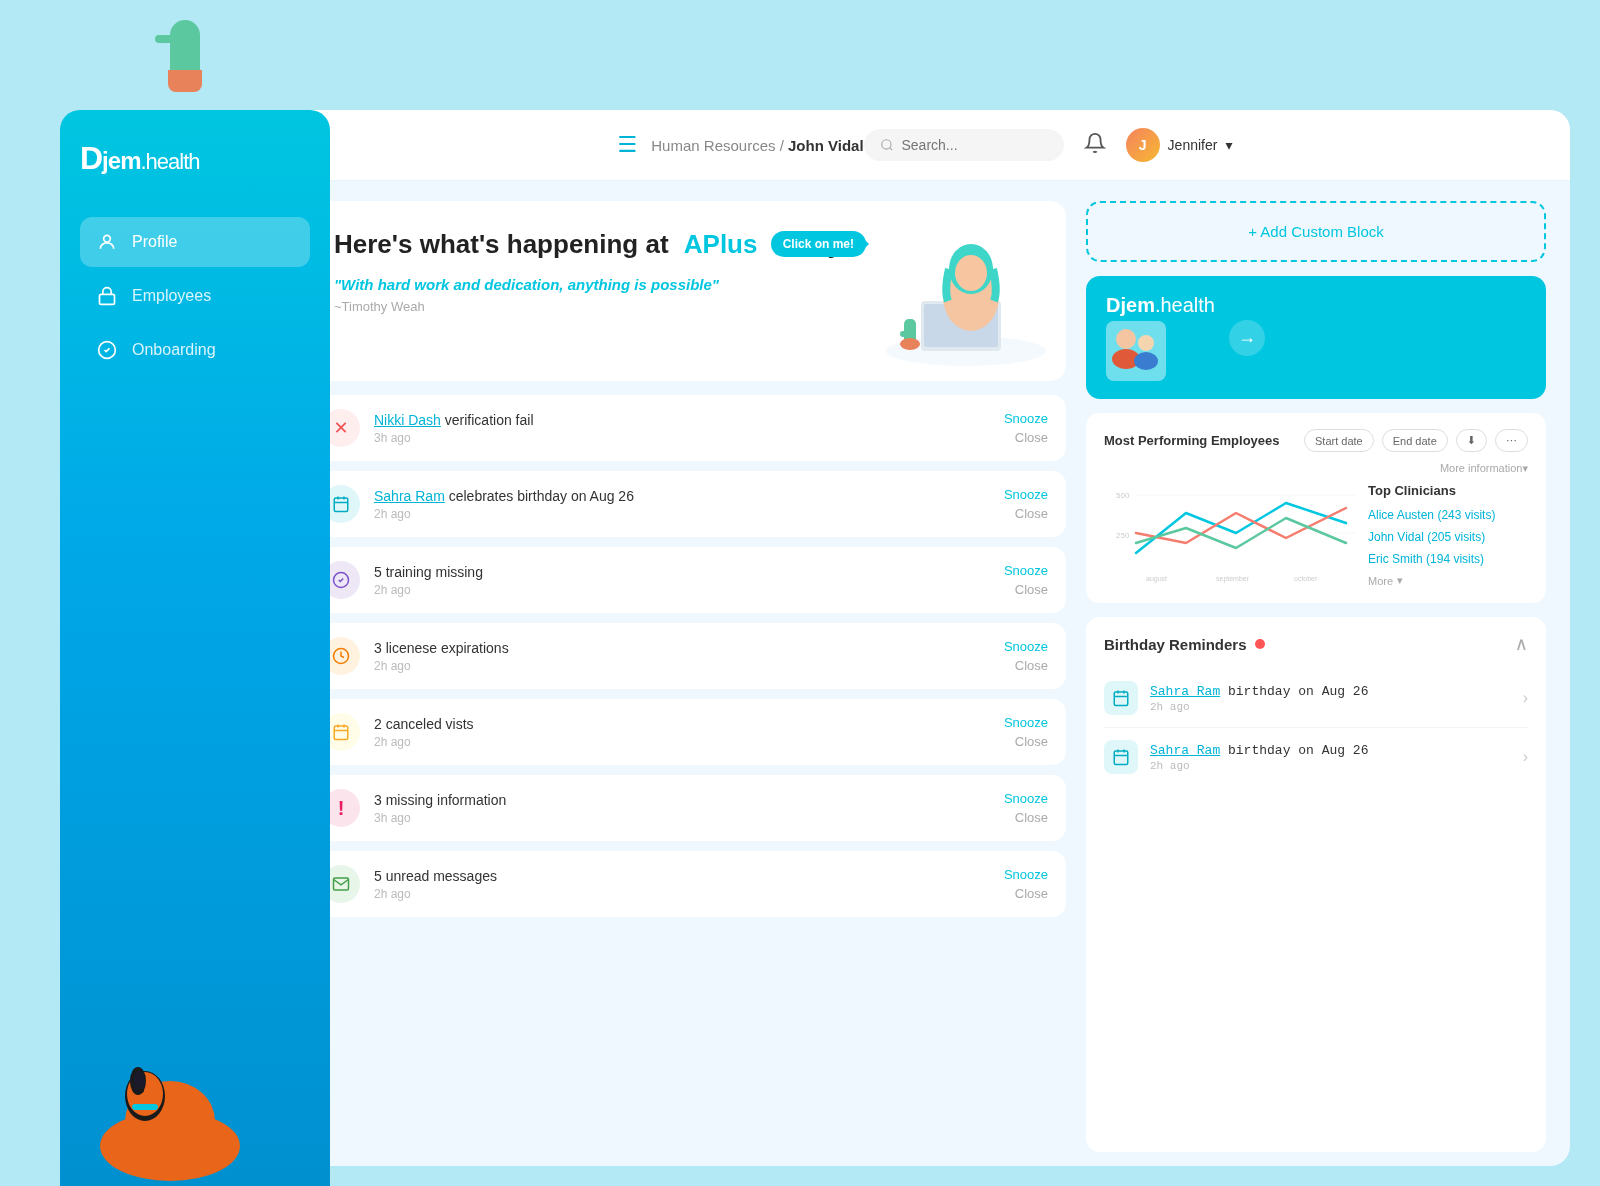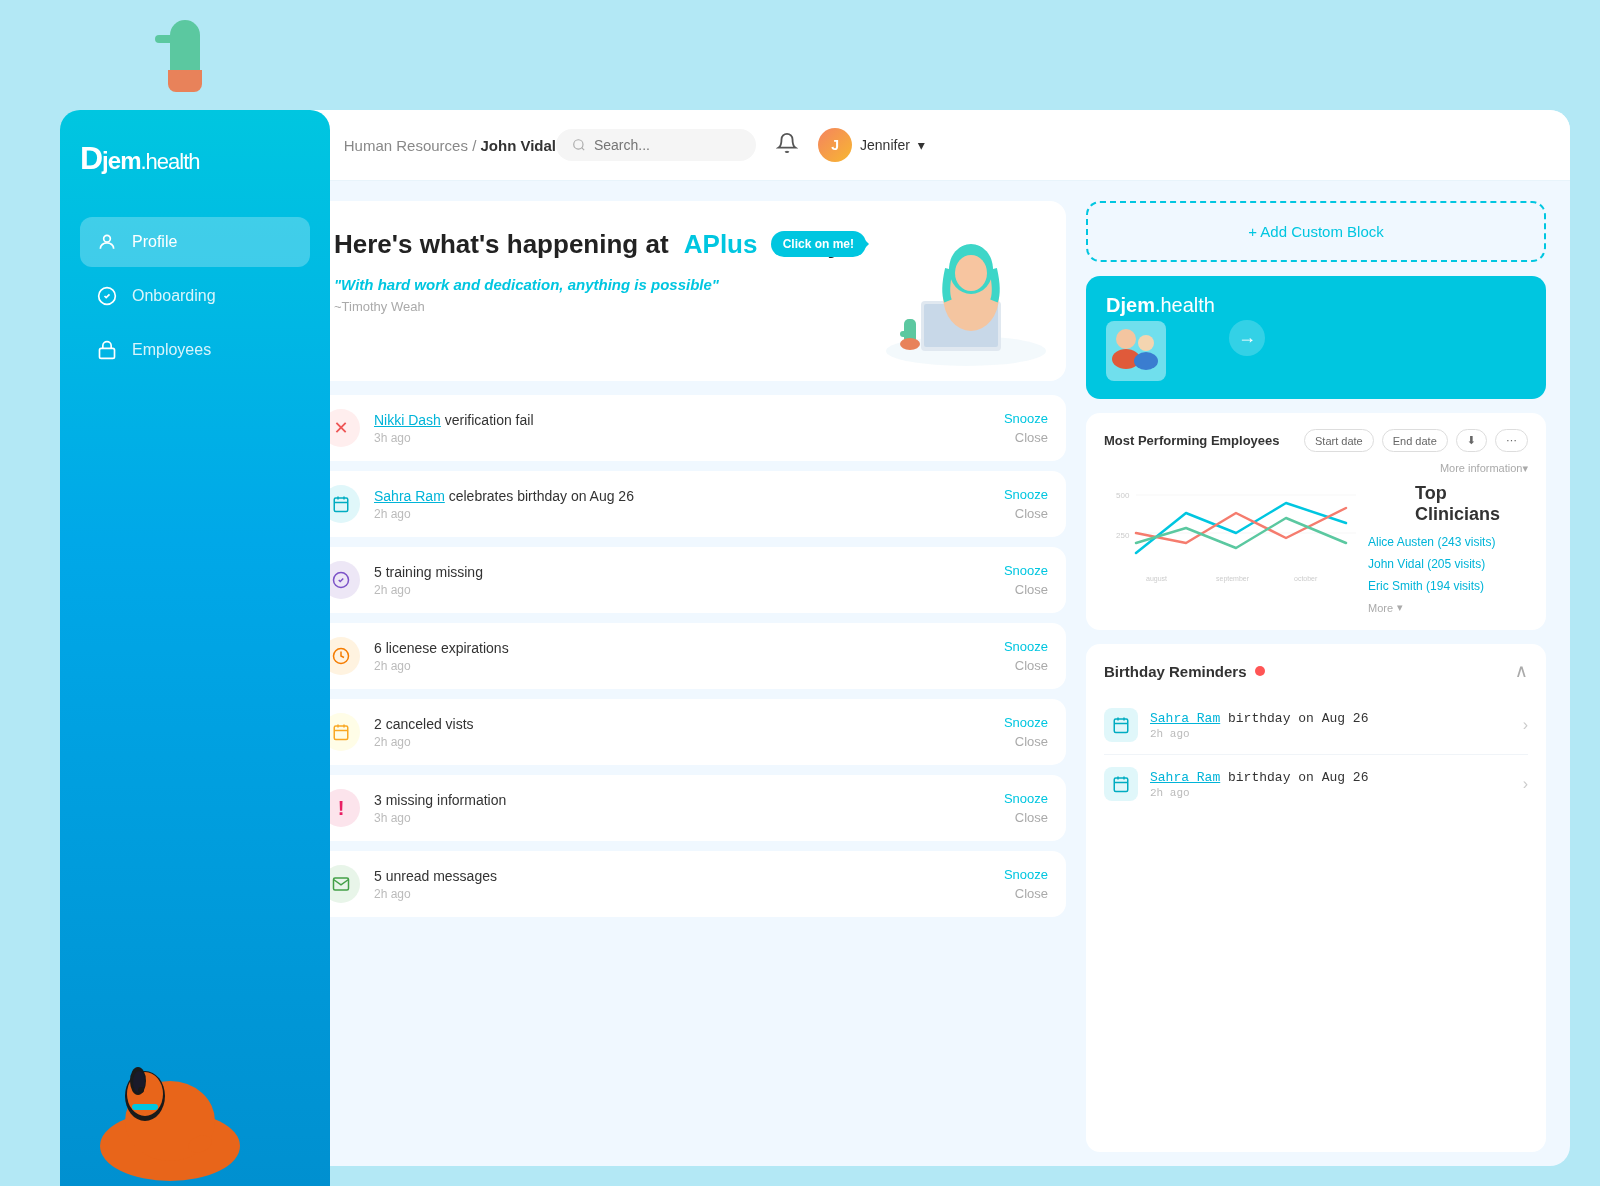--- a/index.html
+++ b/index.html
@@ -105,21 +105,21 @@
       bottom: 20px;
       background: #f0f8ff;
       border-radius: 20px;
       overflow: hidden;
     }
 
     
     .header {
       display: flex;
       align-items: center;
-      justify-content: flex-start;
+      justify-content: center;
       padding: 18px 30px;
       background: white;
       border-bottom: 1px solid #e8f4fb;
     }
     .header-left {
       display: flex;
       align-items: center;
       gap: 14px;
     }
     .menu-icon {
@@ -431,25 +431,24 @@
       gap: 0;
     }
     .chart-svg-area {
       flex: 1;
     }
     .chart-legend {
       width: 160px;
       flex-shrink: 0;
     }
     .chart-legend-title {
-      font-size: 18px;
+      font-size: 13px;
       font-weight: 600;
       color: #333;
       margin-bottom: 10px;
-      margin-left: 47px;
     }
     .clinician-item {
       margin-bottom: 8px;
     }
     .clinician-name {
       font-size: 12px;
       color: #333;
     }
     .clinician-name a {
       color: #00b4d8;
@@ -581,34 +580,34 @@
           <svg width="20" height="20" viewBox="0 0 24 24" fill="none" stroke="currentColor" stroke-width="2">
               <circle cx="12" cy="8" r="4"></circle>
               <path d="M4 20c0-4 3.6-7 8-7s8 3 8 7"></path>
             </svg>
         </span>
         <span>Profile</span>
       </li>
       <li>
         <span class="nav-icon">
           <svg width="20" height="20" viewBox="0 0 24 24" fill="none" stroke="currentColor" stroke-width="2">
+              <rect x="3" y="10" width="18" height="12" rx="2"></rect>
+              <path d="M7 10V7a5 5 0 0 1 10 0v3"></path>
+            </svg>
+        </span>
+        <span>Employees</span>
+      </li>
+      <li>
+        <span class="nav-icon">
+          <svg width="20" height="20" viewBox="0 0 24 24" fill="none" stroke="currentColor" stroke-width="2">
               <circle cx="12" cy="12" r="10"></circle>
               <path d="M9 12l2 2 4-4"></path>
             </svg>
         </span>
         <span>Onboarding</span>
-      </li>
-      <li>
-        <span class="nav-icon">
-          <svg width="20" height="20" viewBox="0 0 24 24" fill="none" stroke="currentColor" stroke-width="2">
-              <rect x="3" y="10" width="18" height="12" rx="2"></rect>
-              <path d="M7 10V7a5 5 0 0 1 10 0v3"></path>
-            </svg>
-        </span>
-        <span>Employees</span>
       </li>
     </ul>
   </nav>
 
   <div style="position:absolute;bottom:0;left:0;right:0;height:200px;">
     <svg viewBox="0 0 200 200" width="200" height="200" style="position:absolute;bottom:0;left:10px;">
 
       <ellipse cx="100" cy="160" rx="70" ry="35" fill="#e8651a"></ellipse>
       <ellipse cx="100" cy="135" rx="45" ry="40" fill="#e8651a"></ellipse>
       <ellipse cx="75" cy="110" rx="20" ry="25" fill="#1a1a1a"></ellipse>
@@ -751,21 +750,21 @@
         </div>
 
         <div class="notif-item">
           <div class="notif-icon orange">
             <svg width="18" height="18" viewBox="0 0 24 24" fill="none" stroke="currentColor" stroke-width="2">
                 <circle cx="12" cy="12" r="10"></circle>
                 <polyline points="12 6 12 12 16 14"></polyline>
               </svg>
           </div>
           <div class="notif-content">
-            <div class="notif-text">6 licenese expirations</div>
+            <div class="notif-text">3 licenese expirations</div>
             <div class="notif-time">2h ago</div>
           </div>
           <div class="notif-actions">
             <button class="btn-snooze">Snooze</button>
             <button class="btn-close">Close</button>
           </div>
         </div>
 
         <div class="notif-item">
           <div class="notif-icon yellow">

